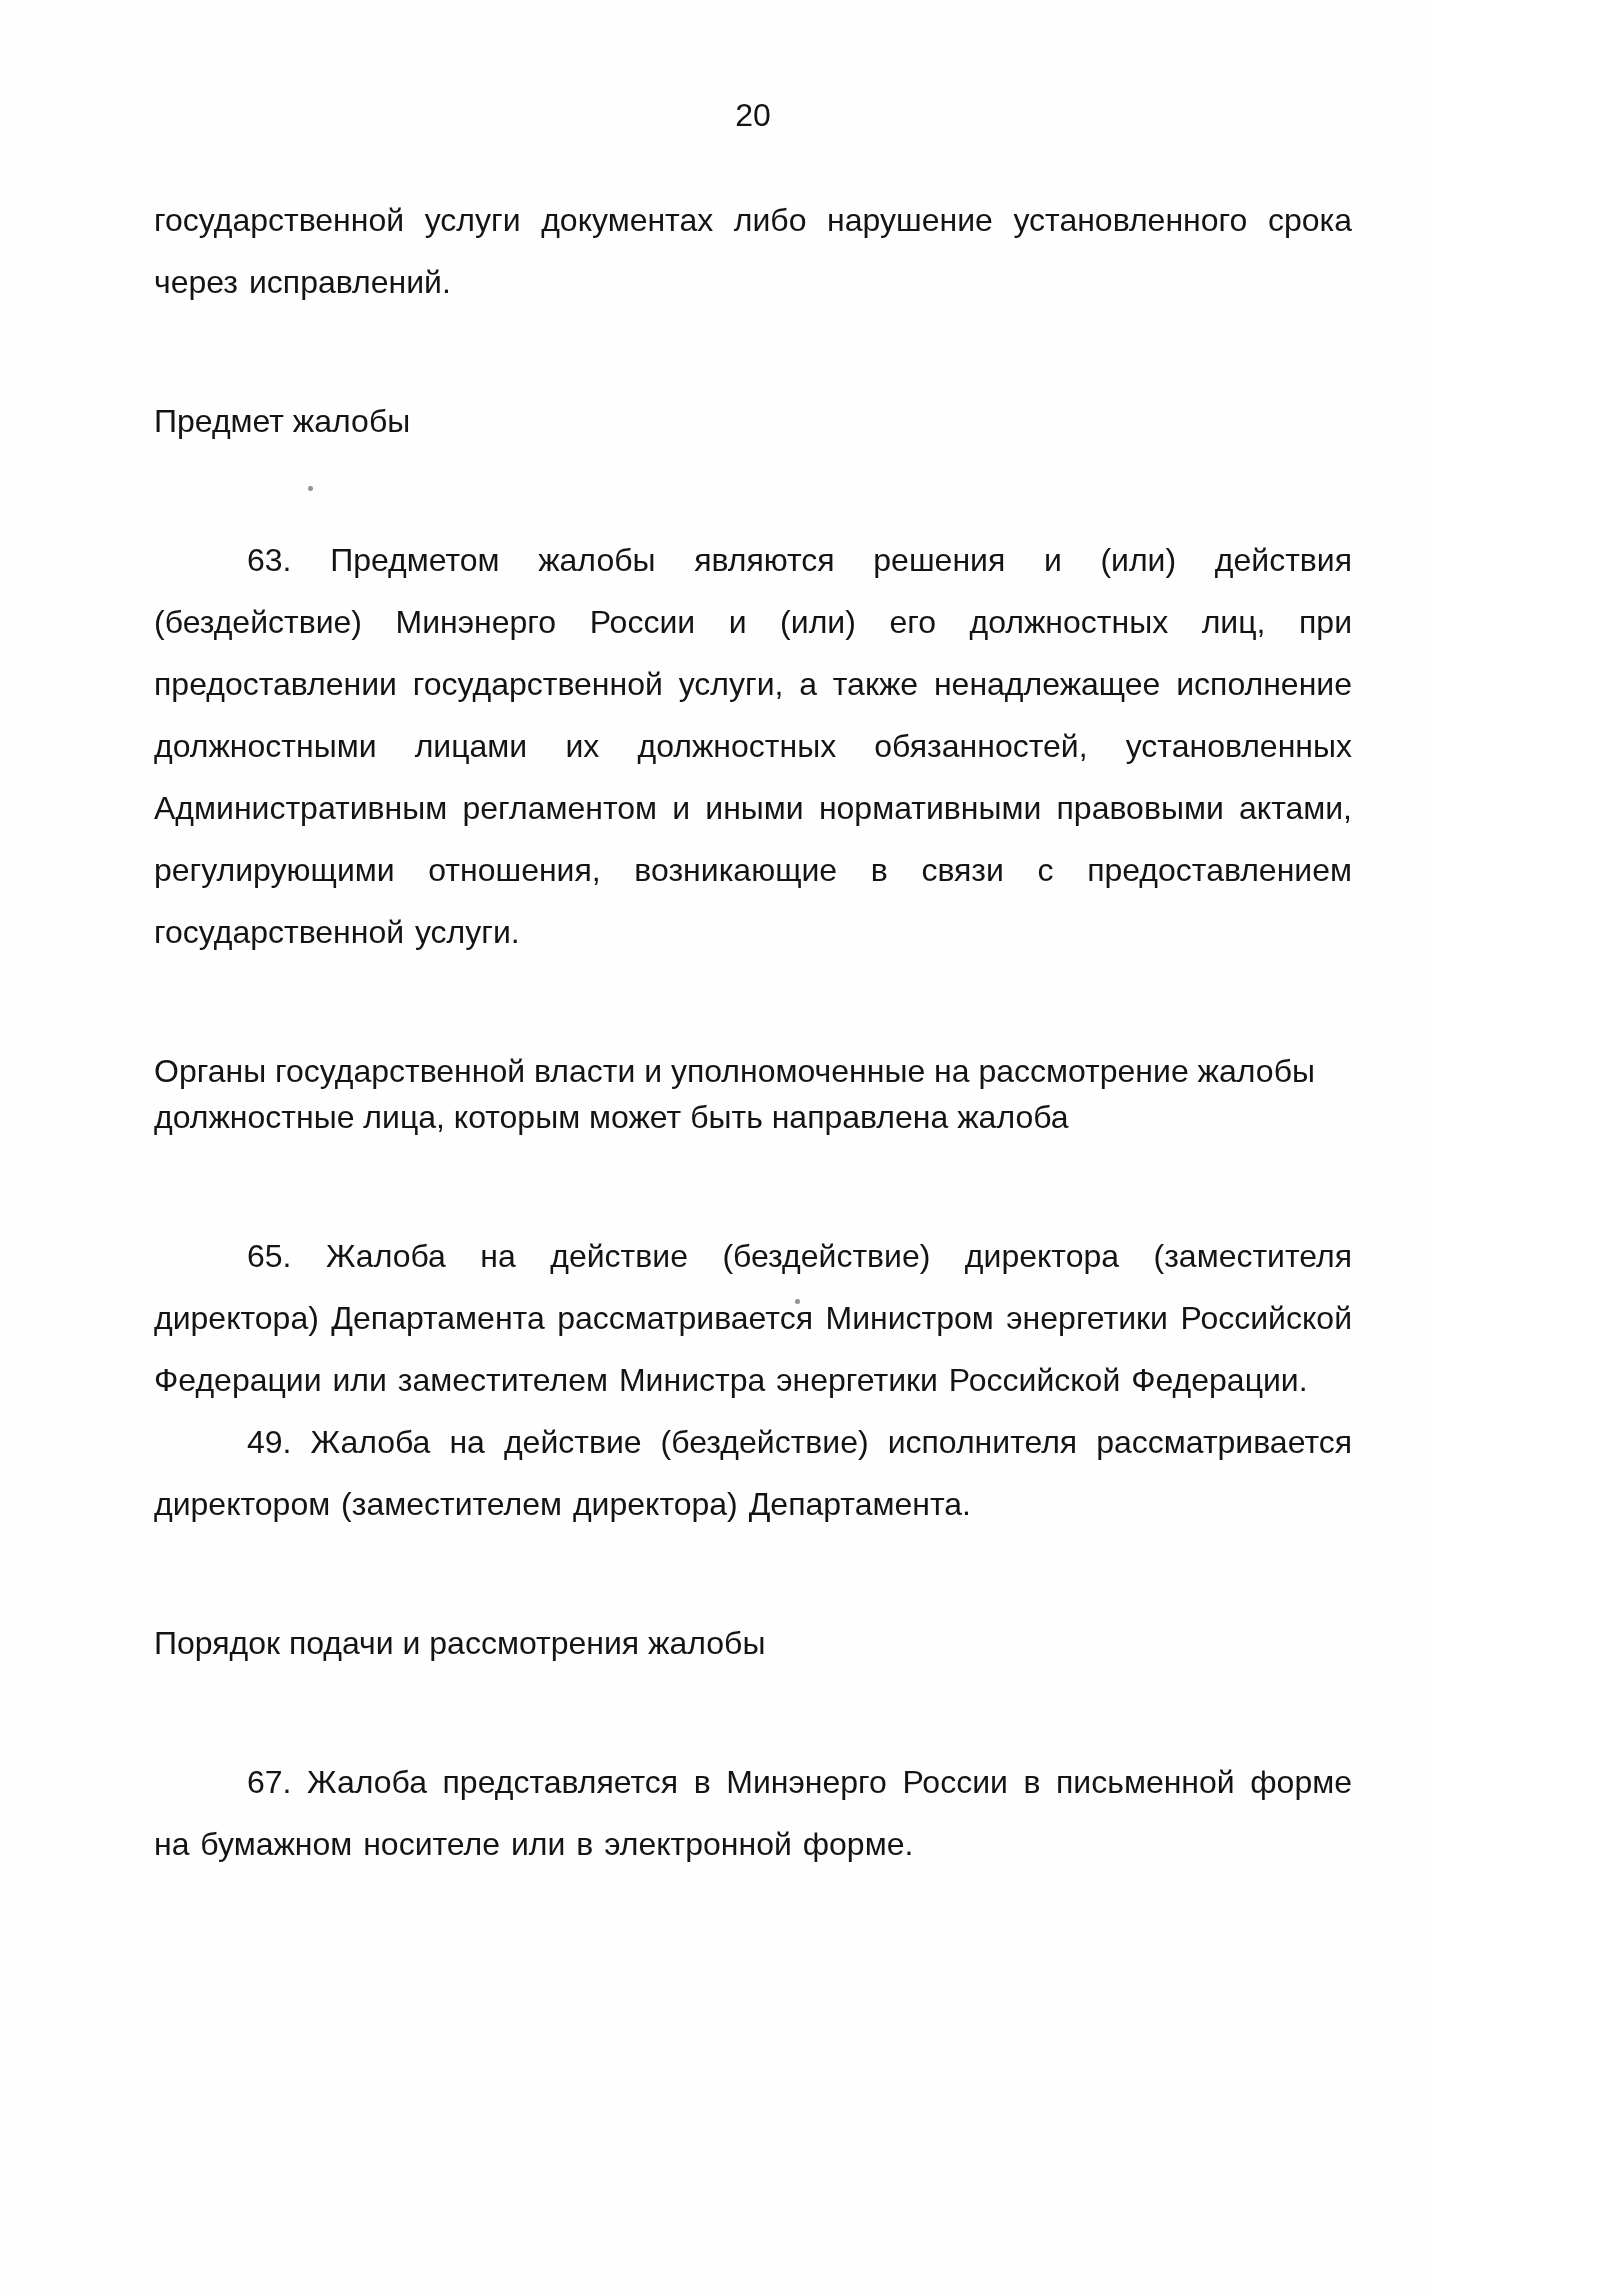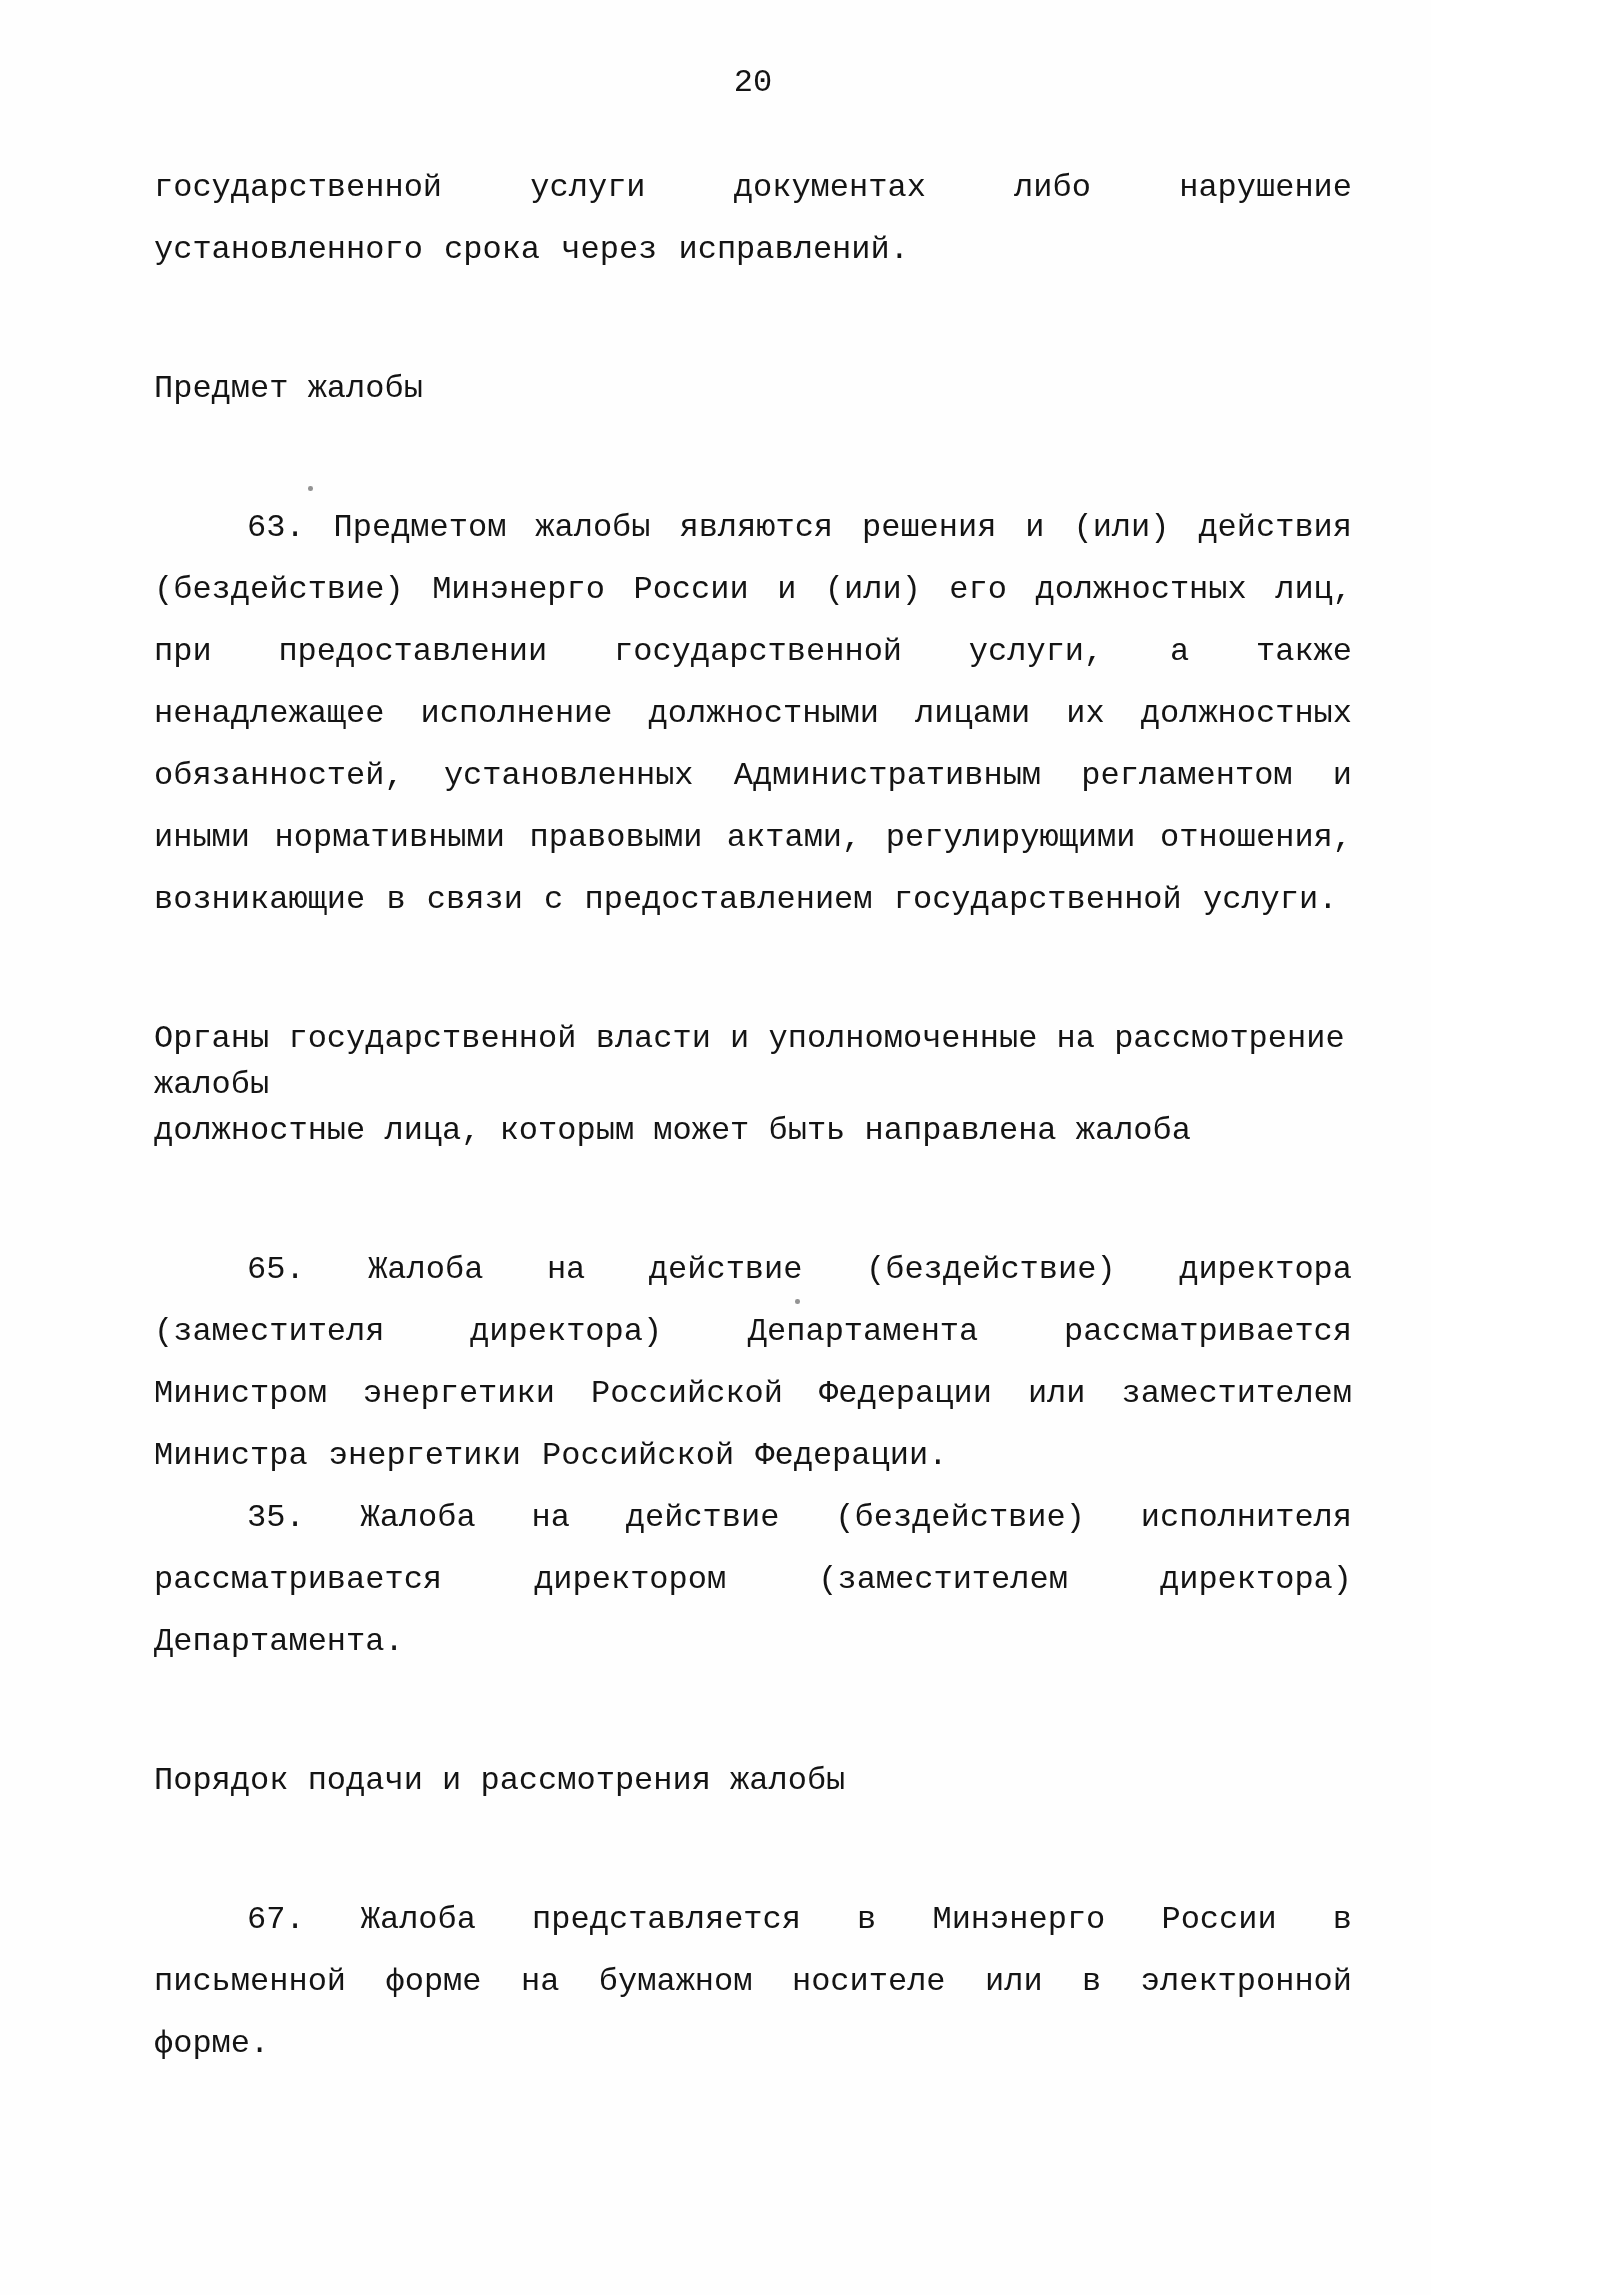--- a/index.html
+++ b/index.html
@@ -6,23 +6,23 @@
     margin: 0;
     padding: 0;
     background: #ffffff;
   }
   .page {
     position: relative;
     width: 1431px;
     height: 2295px;
     box-sizing: border-box;
     background: #fefefe;
-    padding: 52px 79px 52px 154px;
+    padding: 84px 79px 52px 154px;
     overflow: hidden;
-    font-family: Liberation Mono, monospace;
+    font-family: Liberation Sans, sans-serif;
     color: #141414;
   }
   .page-number {
     text-align: center;
     font-size: 32px;
     line-height: 62px;
     margin: 0 0 43px 0;
   }
   .para {
     font-size: 32px;
@@ -67,21 +67,21 @@
   <h2 class="heading">Предмет жалобы</h2>
 
   <p class="para">63. Предметом жалобы являются решения и (или) действия (бездействие) Минэнерго России и (или) его должностных лиц, при предоставлении государственной услуги, а также ненадлежащее исполнение должностными лицами их должностных обязанностей, установленных Административным регламентом и иными нормативными правовыми актами, регулирующими отношения, возникающие в связи с предоставлением государственной услуги.</p>
 
   <h2 class="heading">Органы государственной власти и уполномоченные на рассмотрение жалобы
 должностные лица, которым может быть направлена жалоба</h2>
 
 
   <p class="para">65. Жалоба на действие (бездействие) директора (заместителя директора) Департамента рассматривается Министром энергетики Российской Федерации или заместителем Министра энергетики Российской Федерации.</p>
 
-  <p class="para">35. Жалоба на действие (бездействие) исполнителя рассматривается директором (заместителем директора) Департамента.</p>
+  <p class="para">49. Жалоба на действие (бездействие) исполнителя рассматривается директором (заместителем директора) Департамента.</p>
 
   <h2 class="heading">Порядок подачи и рассмотрения жалобы</h2>
 
   <p class="para">67. Жалоба представляется в Минэнерго России в письменной форме на бумажном носителе или в электронной форме.</p>
 
 
   <span class="speck speck-1"></span>
   <span class="speck speck-2"></span>
 
 </div>

